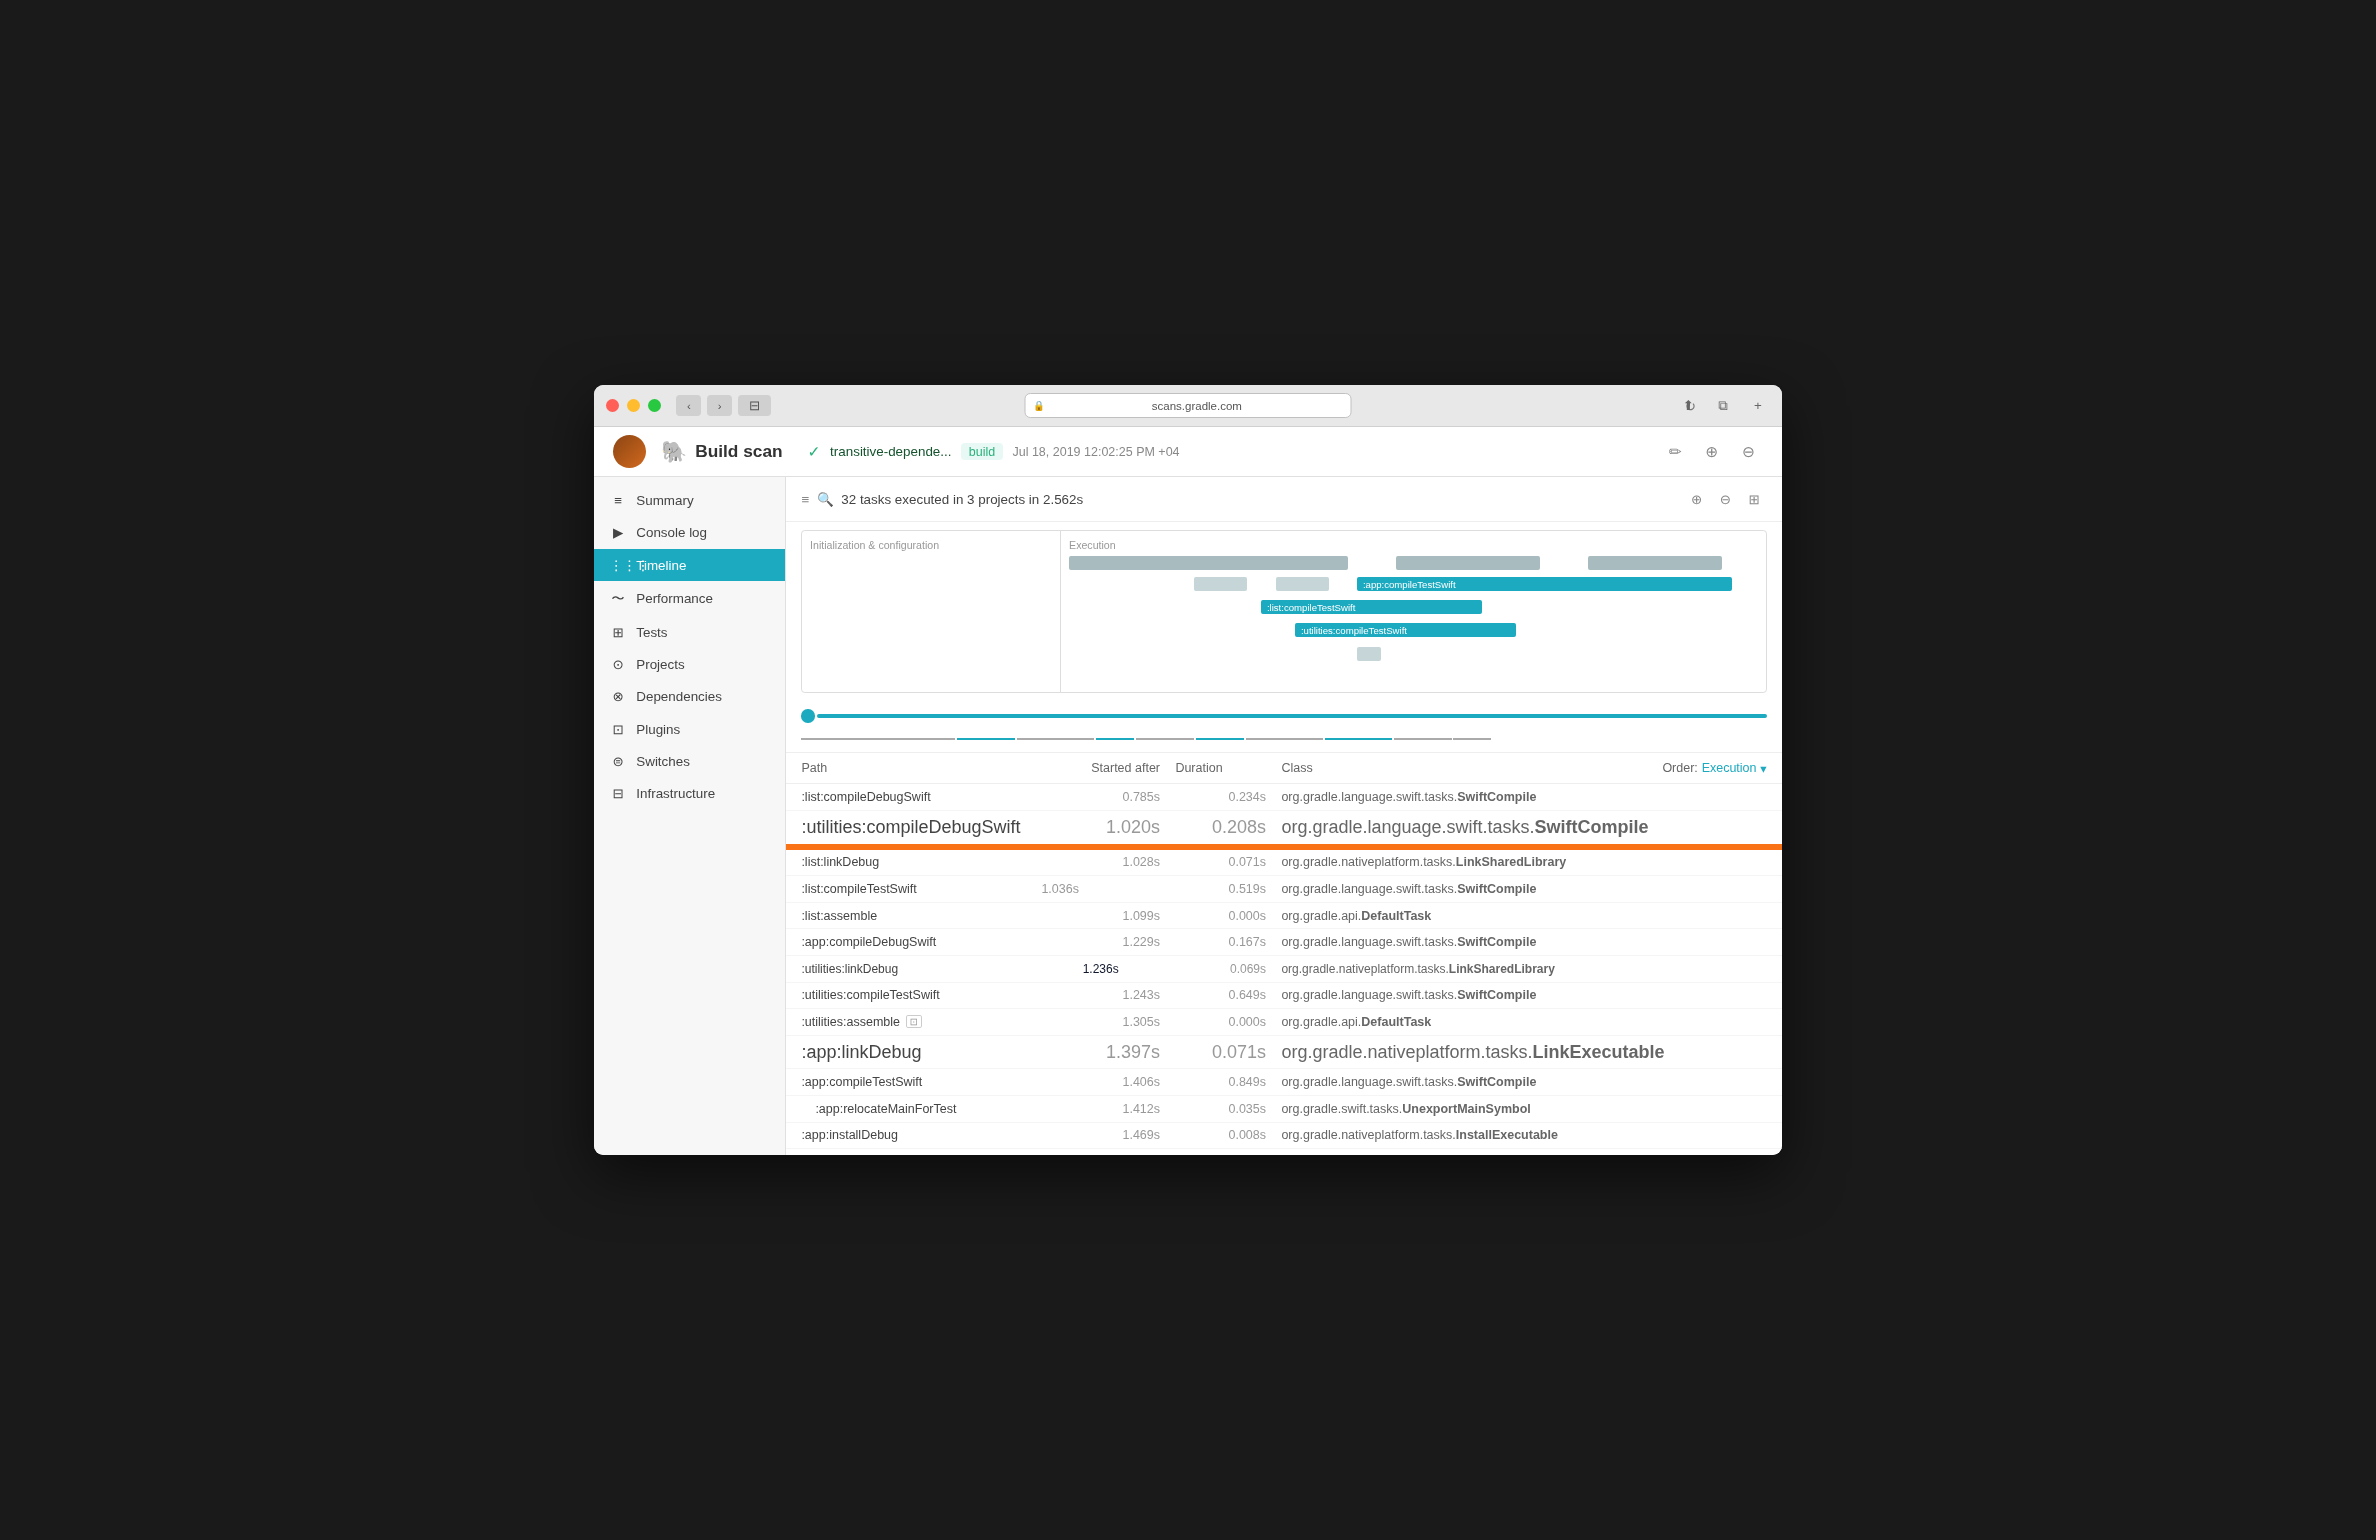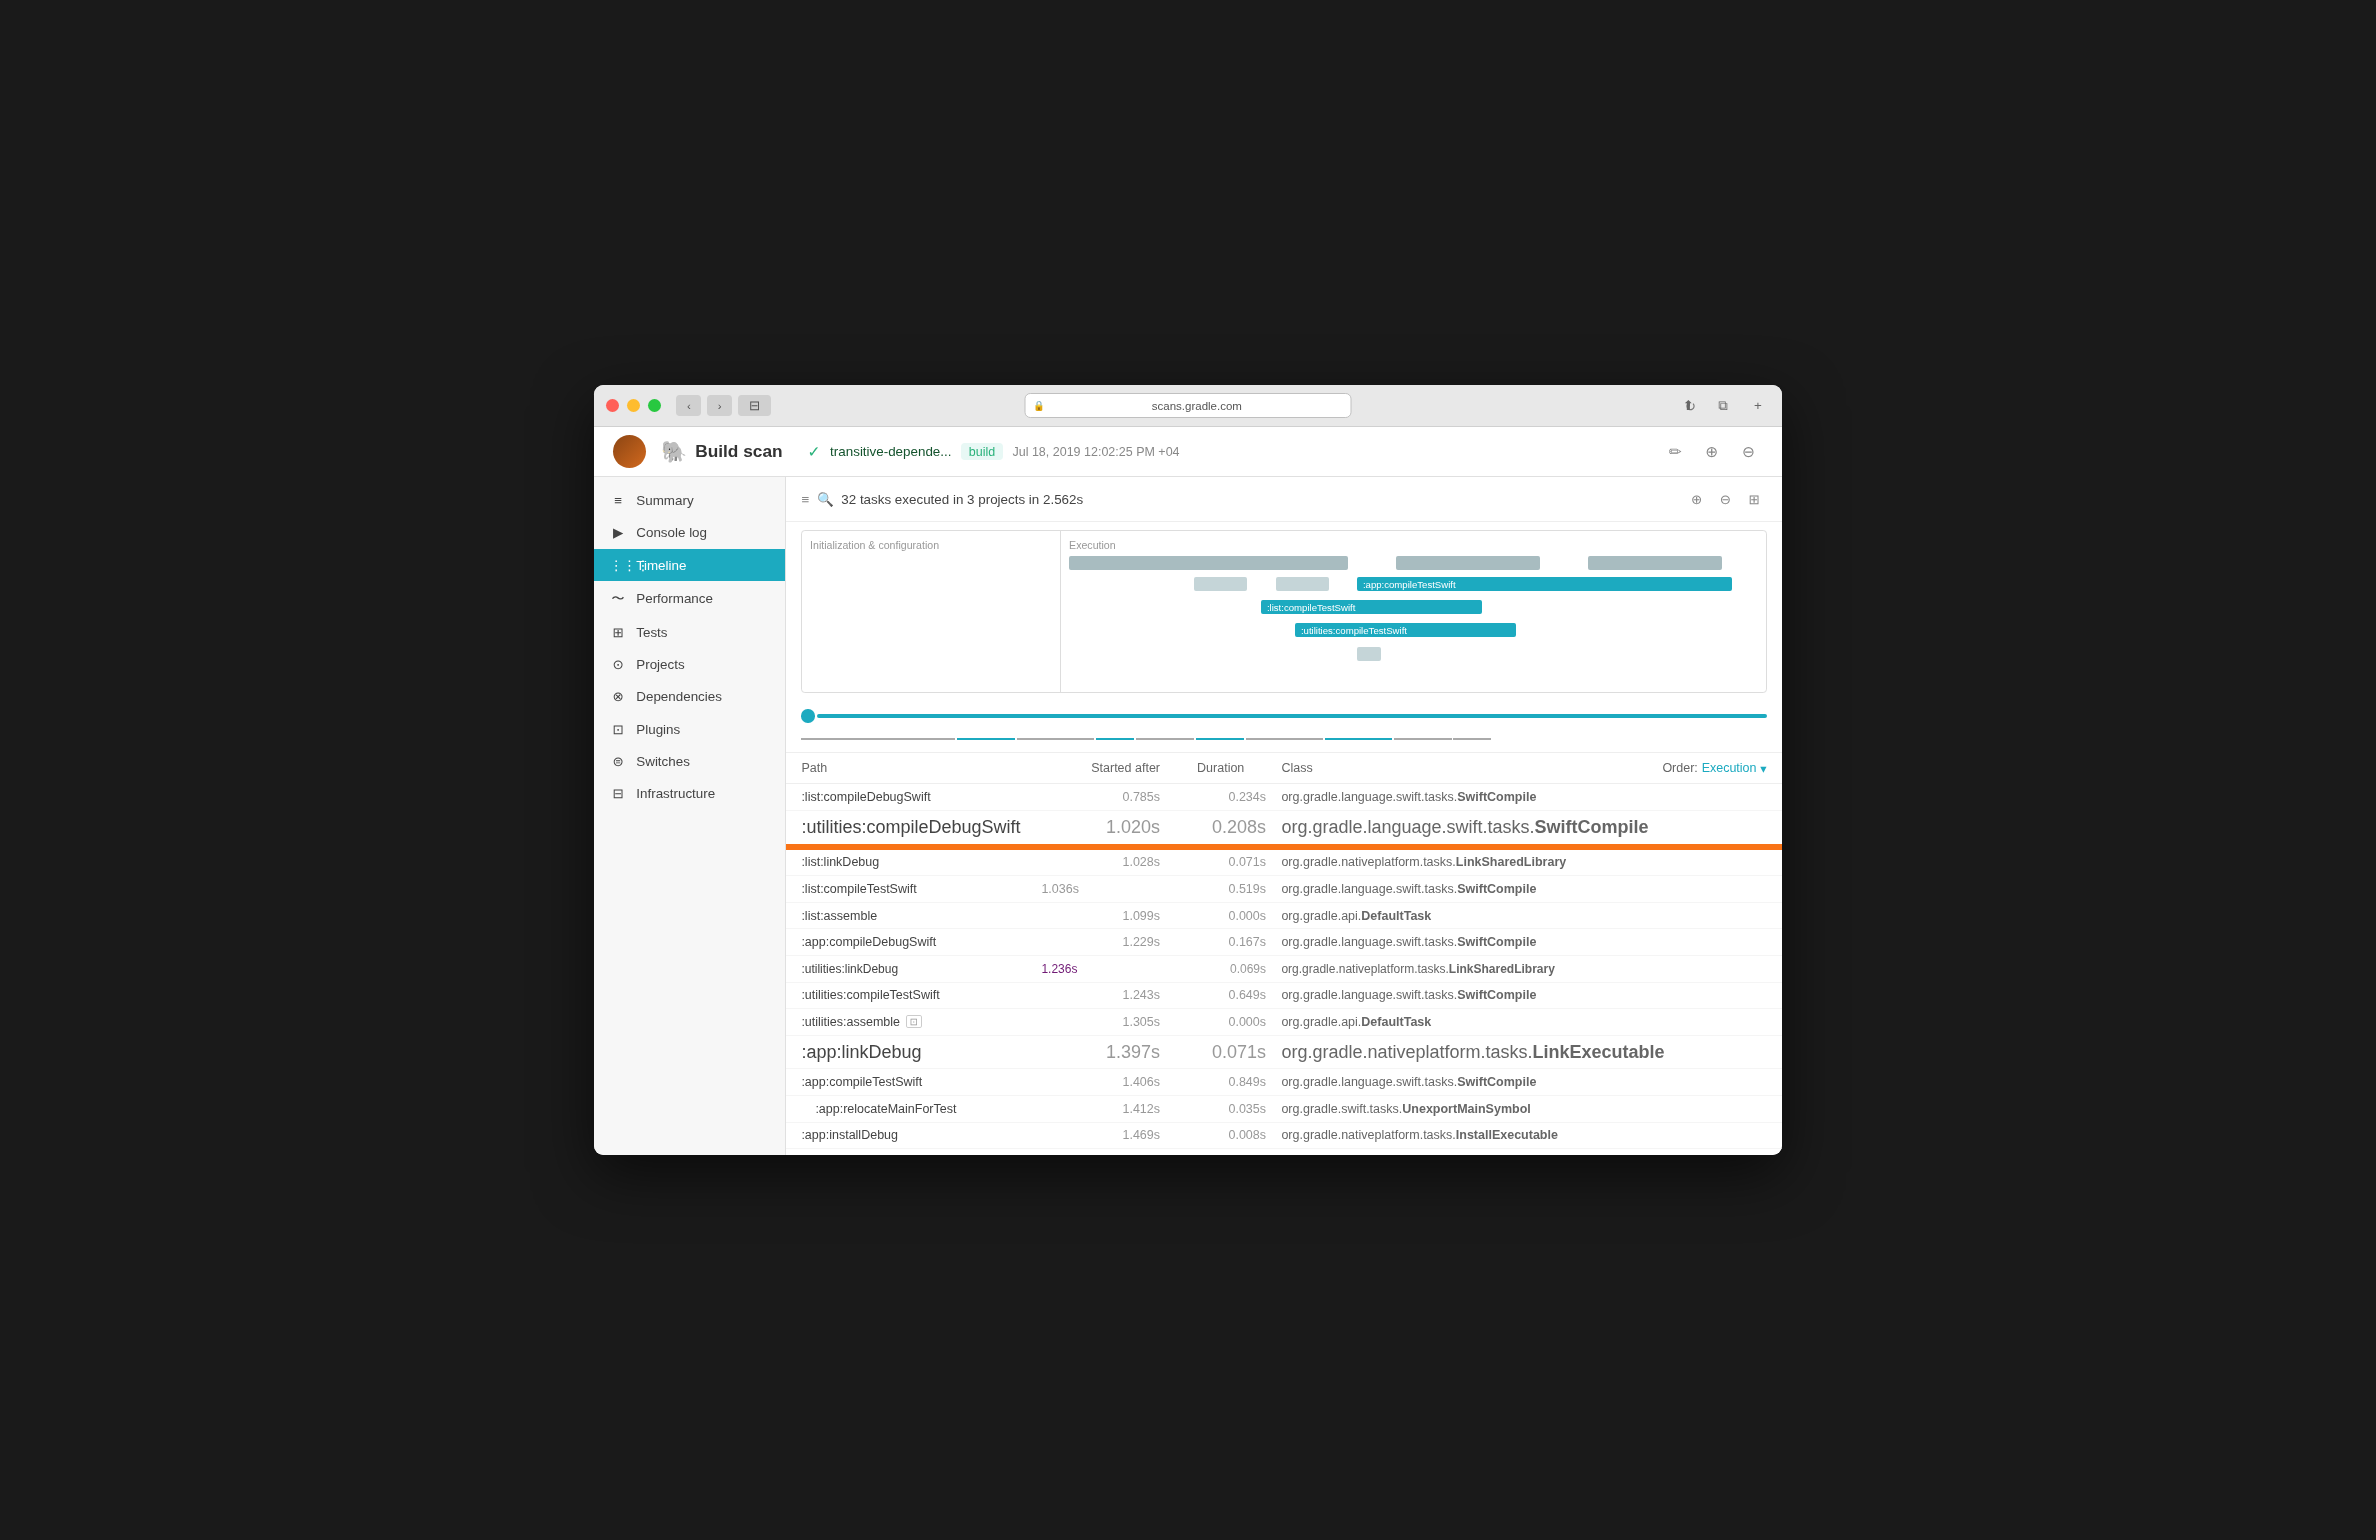--- a/index.html
+++ b/index.html
@@ -454,21 +454,21 @@
           <div style="width: 77px; height: 1.9px; background: #aaa;"></div>
           <div style="width: 67px; height: 1.9px; background: #1caac0;"></div>
           <div style="width: 58px; height: 1.9px; background: #aaa;"></div>
           <div style="width: 38px; height: 1.9px; background: #aaa;"></div>
         </div>
       </div>
 
       <div style="display: grid; grid-template-columns: 240px 134px 106px 1fr 192px; padding: 7.7px 15.4px; border-bottom: 1px solid #eee; background: #fff; flex-shrink: 0;">
         <div style="font-size: 12.5px; color: #666; font-weight: 500;">Path</div>
         <div style="font-size: 12.5px; color: #666; font-weight: 500; text-align: right; padding-right: 15.4px;">Started after</div>
-        <div style="font-size: 12.5px; color: #666; font-weight: 500; text-align: center; padding-right: 15.4px;">Duration</div>
+        <div style="font-size: 12.5px; color: #666; font-weight: 500; text-align: left; padding-right: 15.4px;">Duration</div>
         <div style="font-size: 12.5px; color: #666; font-weight: 500;">Class</div>
         <div style="font-size: 12.5px; color: #666; font-weight: 500; text-align: right; display: flex; align-items: center; justify-content: flex-end; gap: 3.8px;">
           <span>Order:</span>
           <span style="color: #1caac0;">Execution</span>
           <span style="color: #1caac0;">▾</span>
         </div>
       </div>
 
       <div class="table-container">
 
@@ -503,21 +503,21 @@
           <div style="color: #666;">org.gradle.api.<strong>DefaultTask</strong></div>
         </div>
         <div style="display: grid; grid-template-columns: 240px 134px 106px 1fr; padding: 5.8px 15.4px; border-bottom: 1px solid #f5f5f5; font-size: 12.5px;">
           <div style="color: #444;">:app:compileDebugSwift</div>
           <div style="color: #999; text-align: right; padding-right: 15.4px;">1.229s</div>
           <div style="color: #999; text-align: right; padding-right: 15.4px;">0.167s</div>
           <div style="color: #666;">org.gradle.language.swift.tasks.<strong>SwiftCompile</strong></div>
         </div>
         <div style="display: grid; grid-template-columns: 240px 134px 106px 1fr; padding: 5.8px 15.4px; border-bottom: 1px solid #f5f5f5; font-size: 12px;">
           <div style="color: #444;">:utilities:linkDebug</div>
-          <div style="color: #701a75; text-align: left; padding-right: 15.4px;">1.236s</div>
+          <div style="color: #0f172a; text-align: center; padding-right: 15.4px;">1.236s</div>
           <div style="color: #999; text-align: right; padding-right: 15.4px;">0.069s</div>
           <div style="color: #666;">org.gradle.nativeplatform.tasks.<strong>LinkSharedLibrary</strong></div>
         </div>
         <div style="display: grid; grid-template-columns: 240px 134px 106px 1fr; padding: 5.8px 15.4px; border-bottom: 1px solid #f5f5f5; font-size: 12.5px;">
           <div style="color: #444;">:utilities:compileTestSwift</div>
           <div style="color: #999; text-align: right; padding-right: 15.4px;">1.243s</div>
           <div style="color: #999; text-align: right; padding-right: 15.4px;">0.649s</div>
           <div style="color: #666;">org.gradle.language.swift.tasks.<strong>SwiftCompile</strong></div>
         </div>
         <div style="display: grid; grid-template-columns: 240px 134px 106px 1fr; padding: 5.8px 15.4px; border-bottom: 1px solid #f5f5f5; font-size: 12.5px;">

